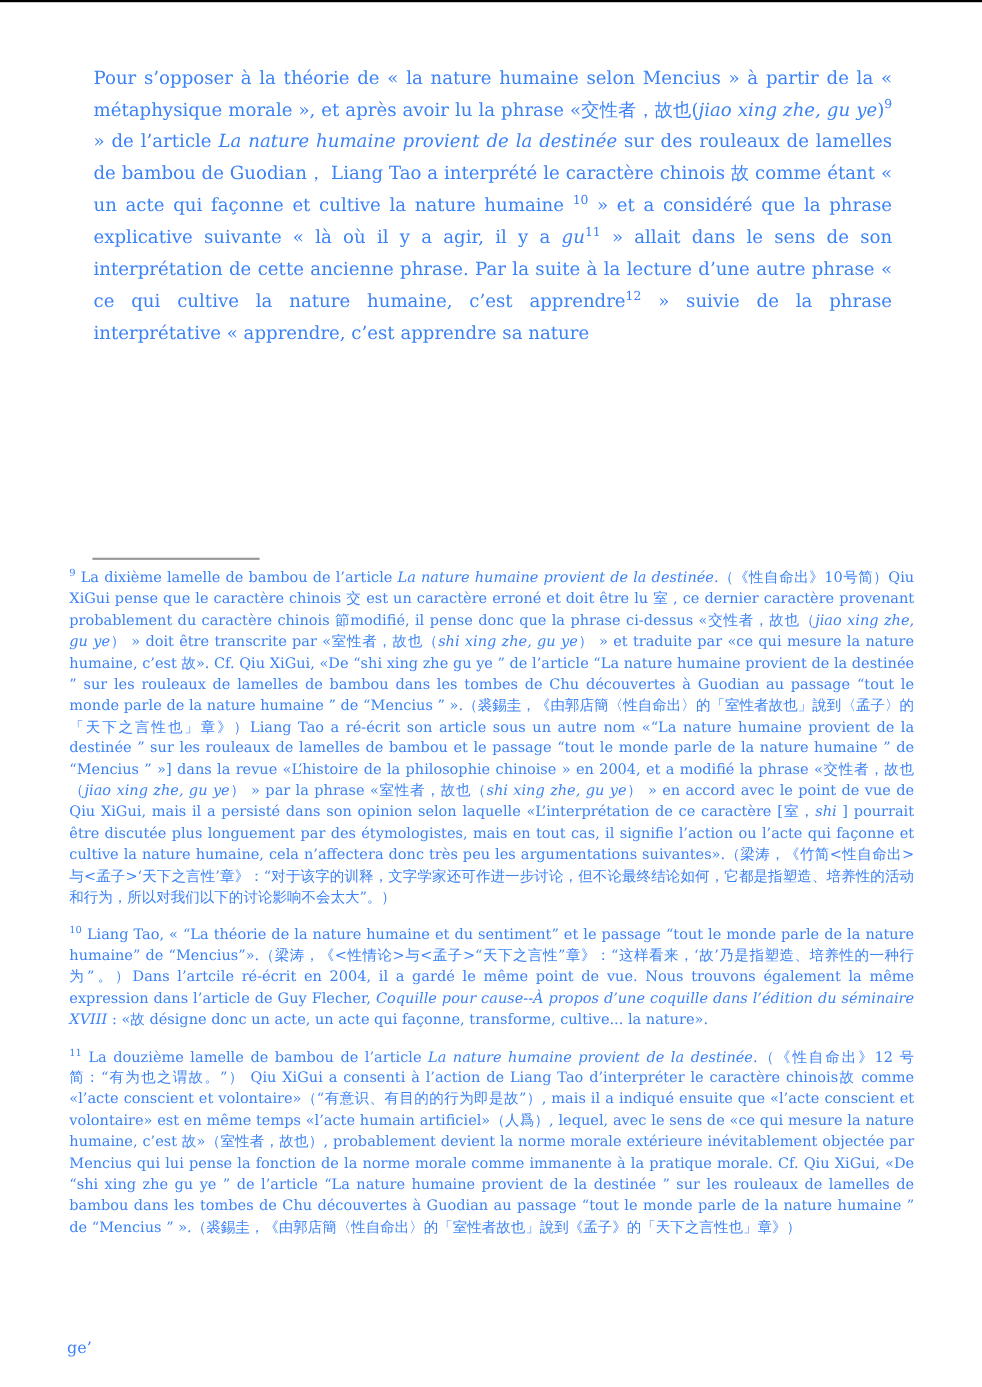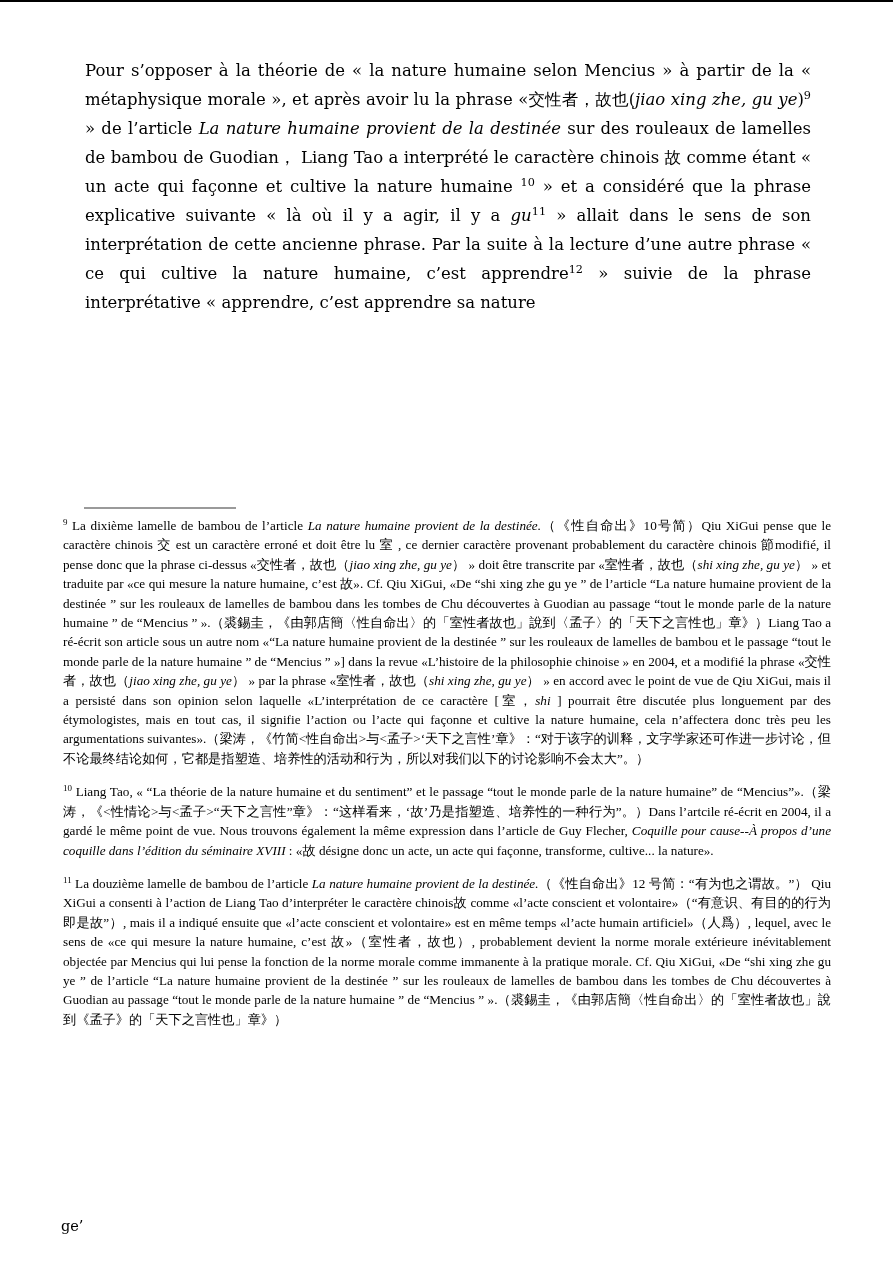--- a/index.html
+++ b/index.html
@@ -5,21 +5,21 @@
   html, body { margin: 0; padding: 0; background: #e8e8e8; }
   .page {
     position: relative;
     width: 893px;
     height: 1261px;
     background: #ffffff;
     border-top: 2px solid #000000;
     box-sizing: border-box;
     overflow: hidden;
     font-family: "DejaVu Serif", "Liberation Serif", serif;
-    color: #000000;
+    color: #3b82f6;
   }
   .body-text {
     position: absolute;
     left: 85px;
     top: 54px;
     width: 726px;
     font-size: 16.5px;
     line-height: 29px;
     text-align: justify;
   }
@@ -33,21 +33,21 @@
   }
   .footnotes {
     position: absolute;
     left: 63px;
     top: 514px;
     width: 768px;
     font-size: 13.2px;
     line-height: 19.4px;
     text-align: justify;
   }
-  .footnote { margin: 0 0 14px 0; font-family: Liberation Serif, serif; }
+  .footnote { margin: 0 0 14px 0; }
   .footnote:last-child { margin-bottom: 0; }
   sup {
     font-size: 0.68em;
     vertical-align: super;
     line-height: 0;
   }
   i { font-style: italic; }
   .catchword {
     position: absolute;
     left: 61px;

